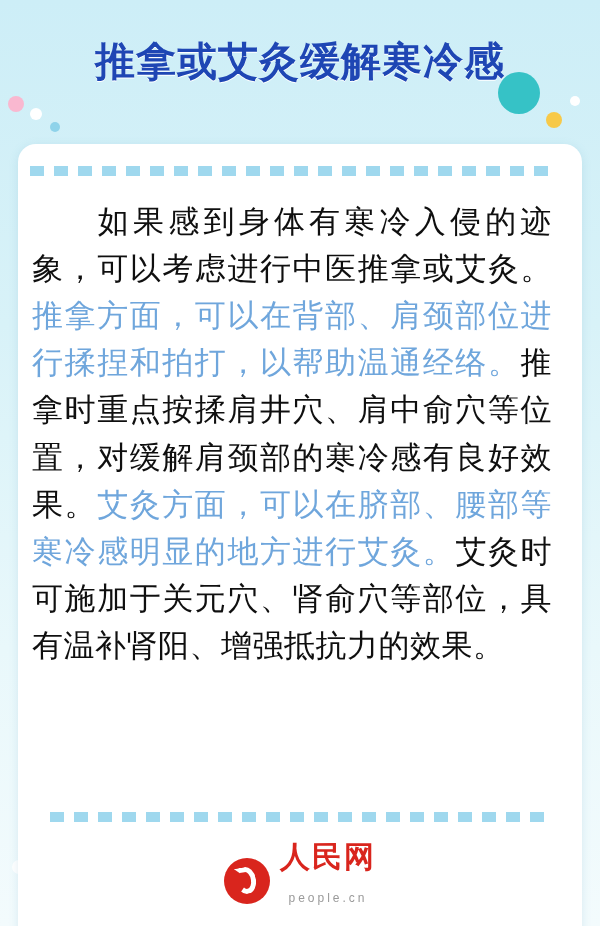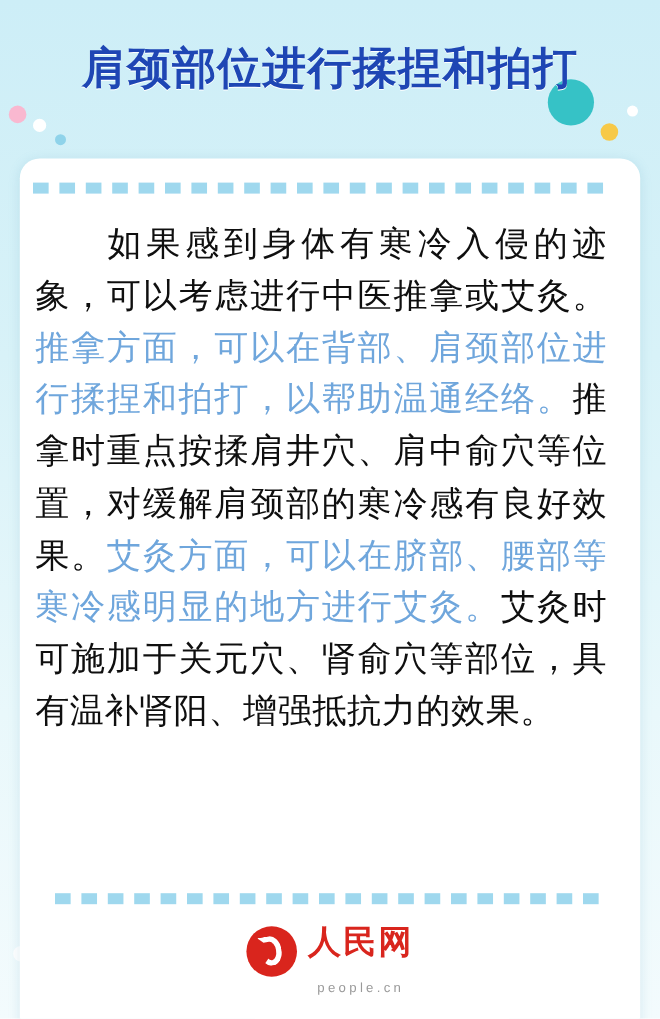--- a/index.html
+++ b/index.html
@@ -87,21 +87,21 @@
     color: #6fa6dc;
   }
 
   
   .footer {
     position: absolute;
     bottom: 22px;
     left: 0;
     right: 0;
     display: flex;
-    align-items: flex-start;
+    align-items: flex-end;
     justify-content: center;
     gap: 10px;
   }
   .logo-mark {
     width: 46px;
     height: 46px;
     border-radius: 50%;
     background: #d9251d;
     position: relative;
     flex: none;
@@ -144,21 +144,21 @@
 <div class="deco" style="left:8px; top:96px; width:16px; height:16px; background:#f9b8d0;"></div>
 <div class="deco" style="left:30px; top:108px; width:12px; height:12px; background:#ffffff;"></div>
 <div class="deco" style="left:50px; top:122px; width:10px; height:10px; background:#8fd3ea;"></div>
 <div class="deco" style="left:498px; top:72px; width:42px; height:42px; background:#36c2c6;"></div>
 <div class="deco" style="left:546px; top:112px; width:16px; height:16px; background:#f7c948;"></div>
 <div class="deco" style="left:570px; top:96px; width:10px; height:10px; background:#ffffff;"></div>
 <div class="deco" style="left:12px; top:860px; width:14px; height:14px; background:#ffffff;"></div>
 <div class="deco" style="left:566px; top:852px; width:12px; height:12px; background:#ffffff;"></div>
 
 <div class="title-wrap">
-  <div class="title">肩颈部位进行揉捏和拍打</div>
+  <div class="title">推拿或艾灸缓解寒冷感</div>
 </div>
 
 <div class="card">
   <div class="dotline"></div>
 
   <div class="body-text">
     <span class="indent"></span><span>如果感到身体有寒冷入侵的迹象，可以考虑进行中医推拿或艾灸。</span><span class="hl">推拿方面，可以在背部、肩颈部位进行揉捏和拍打，以帮助温通经络。</span><span>推拿时重点按揉肩井穴、肩中俞穴等位置，对缓解肩颈部的寒冷感有良好效果。</span><span class="hl">艾灸方面，可以在脐部、腰部等寒冷感明显的地方进行艾灸。</span><span>艾灸时可施加于关元穴、肾俞穴等部位，具有温补肾阳、增强抵抗力的效果。</span>
   </div>
 </div>
 

